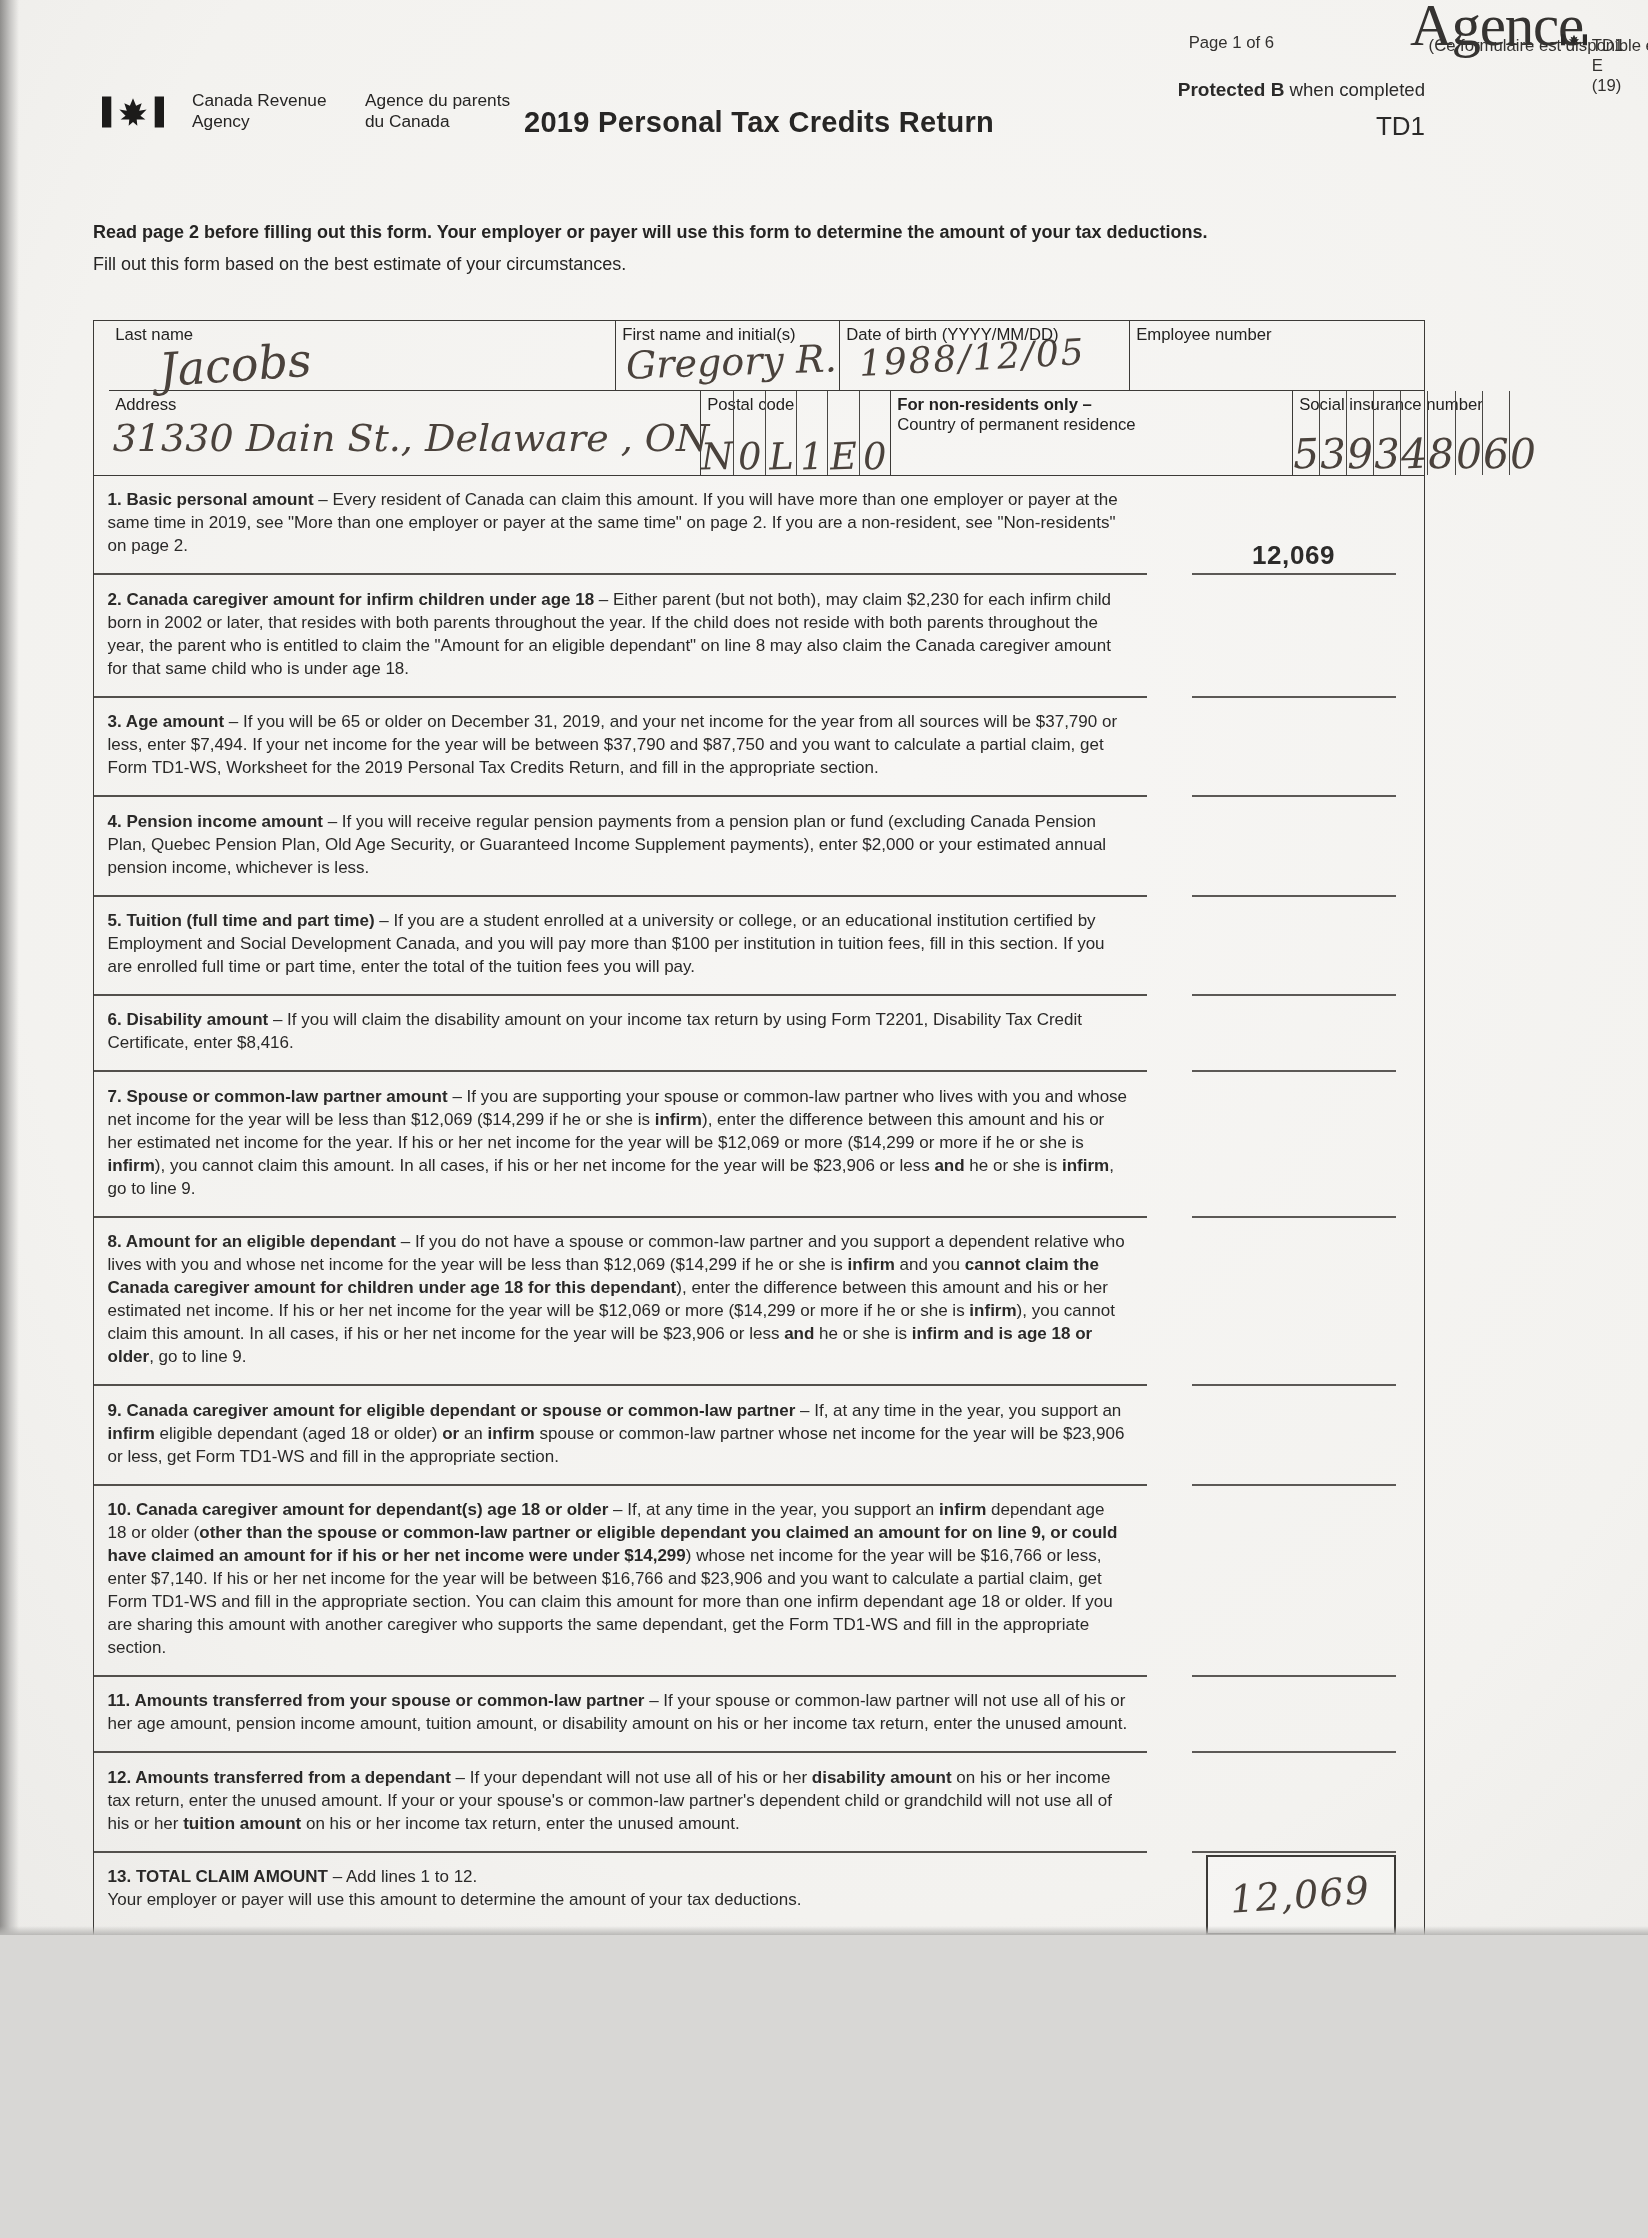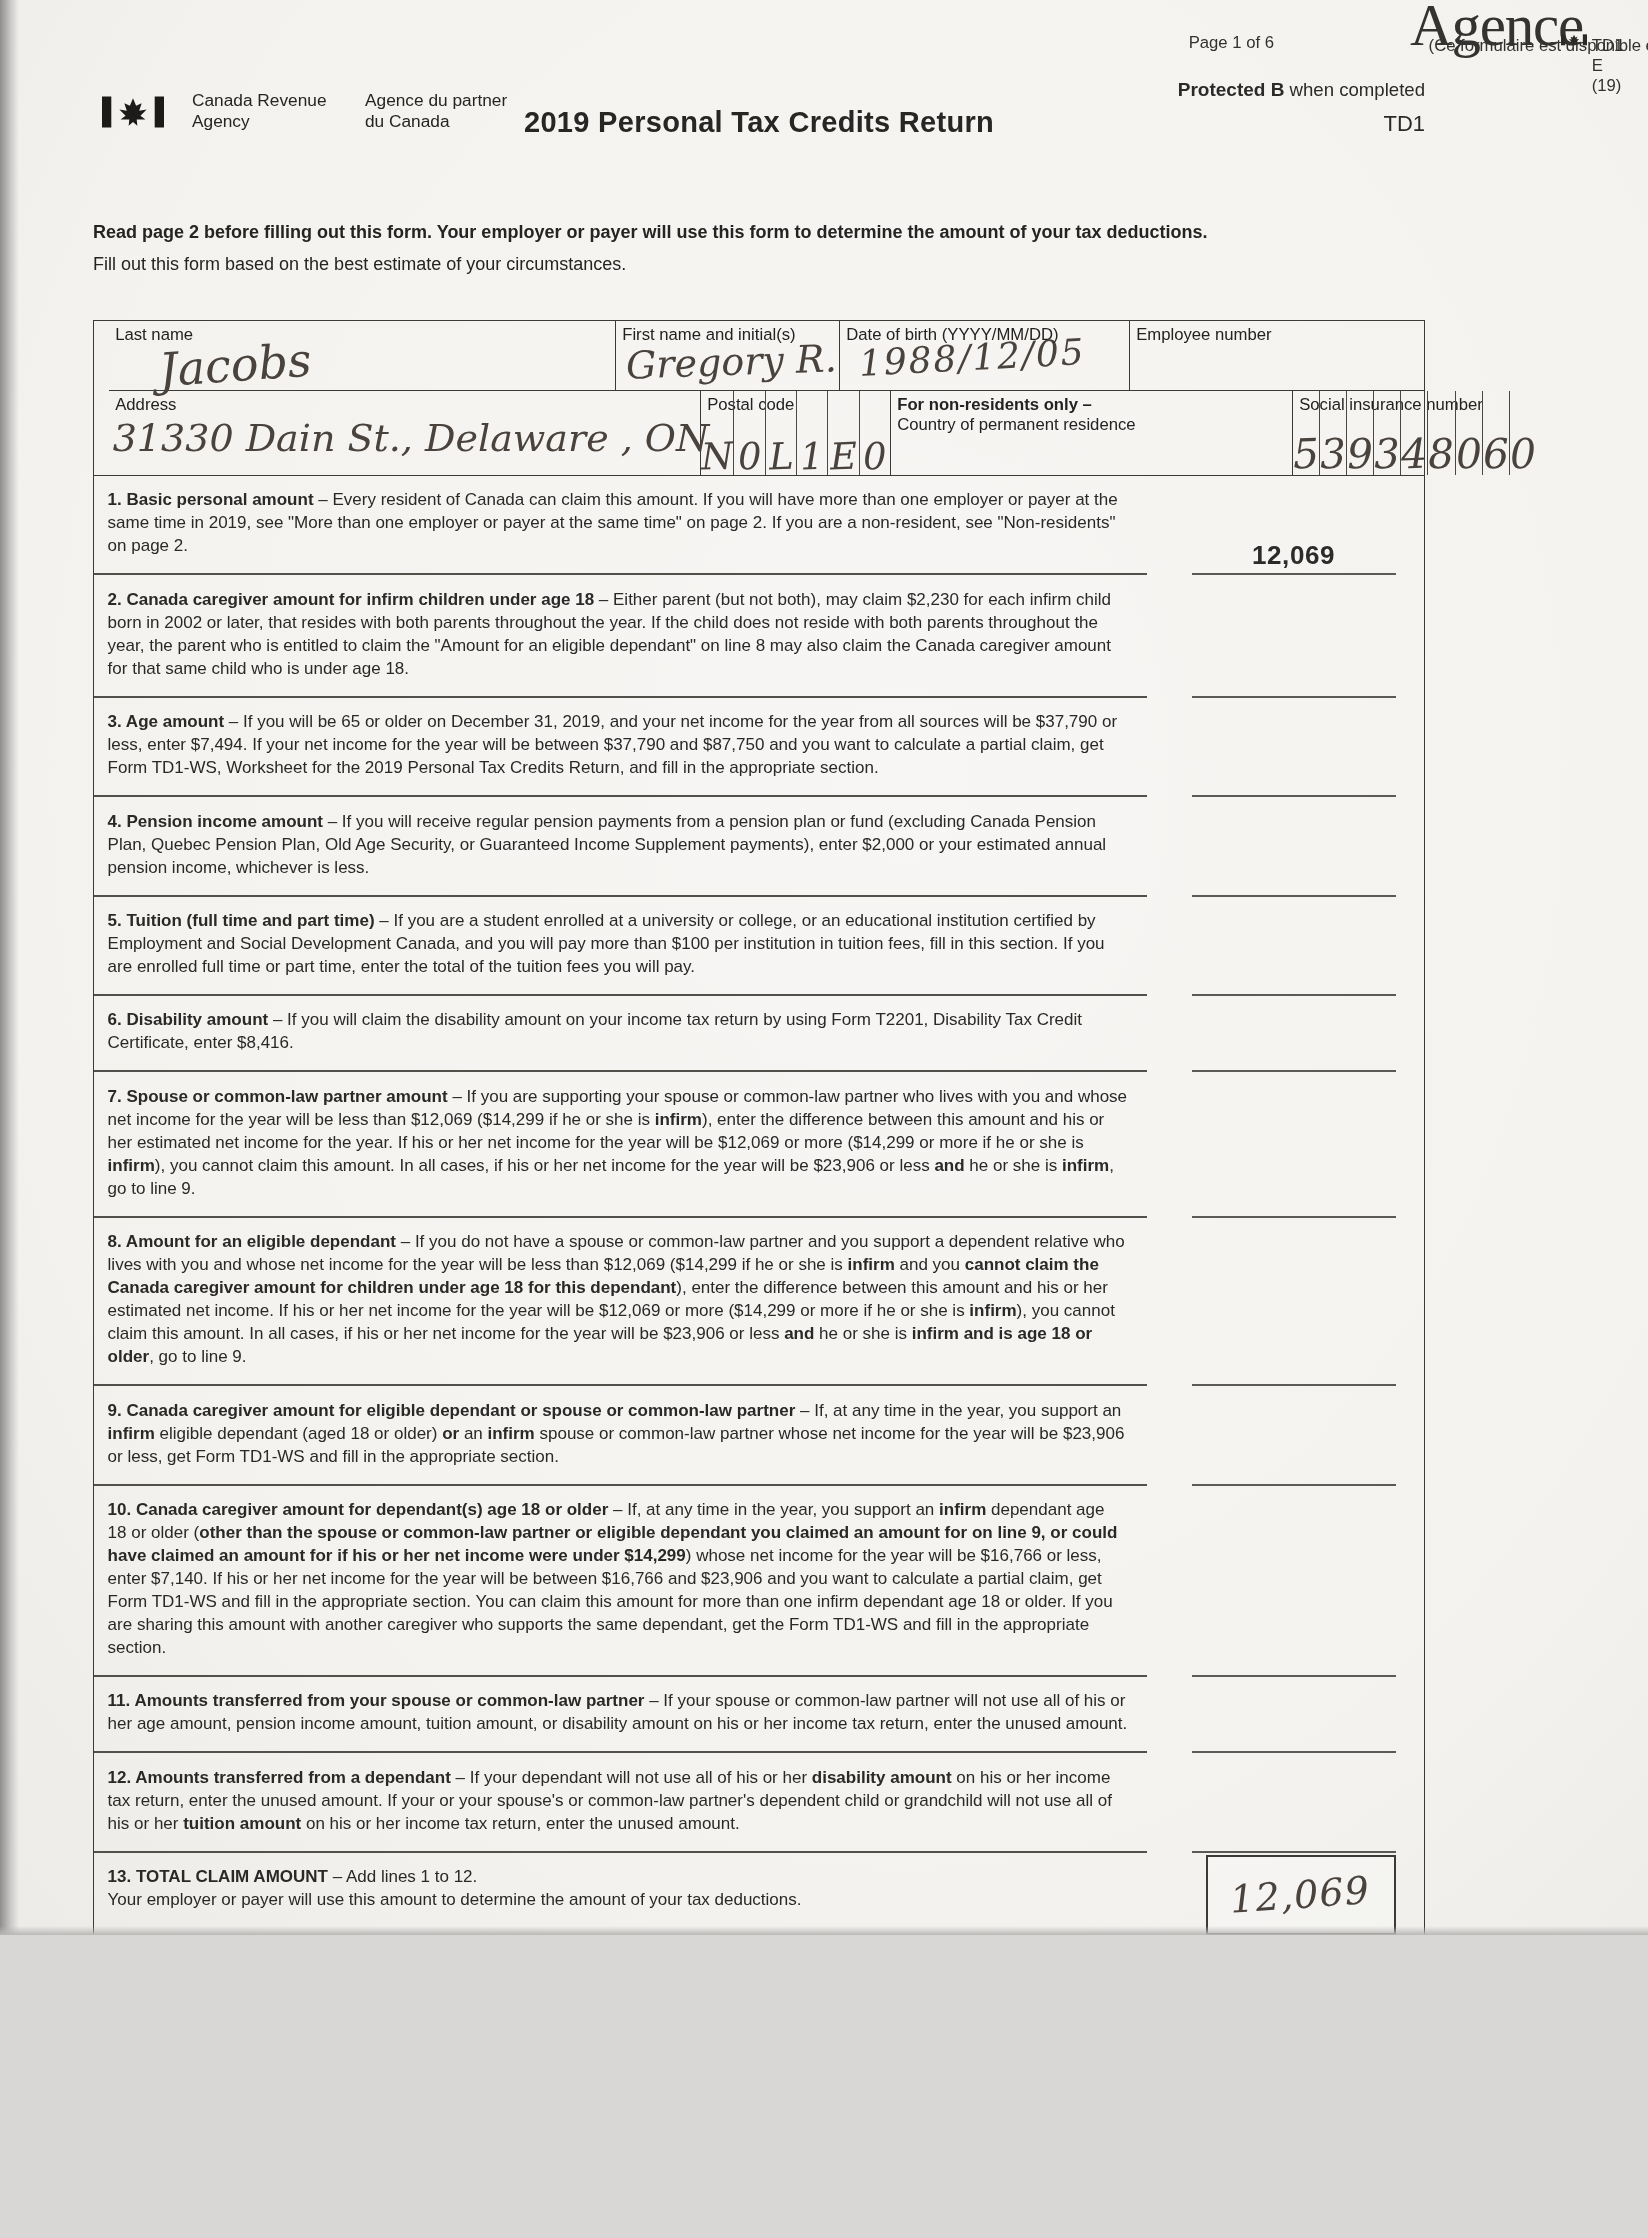--- a/index.html
+++ b/index.html
@@ -28,21 +28,21 @@
   .hdr-logo{position:absolute;left:8.7px;top:13.6px;}
   .hdr-names{position:absolute;left:99px;top:11px;font-size:17.3px;line-height:21px;color:#262524;}
   .hdr-names-fr{position:absolute;left:272px;top:11px;font-size:17.3px;line-height:21px;color:#262524;}
   .hdr-title{
     position:absolute;left:50%;top:27px;transform:translateX(-50%);
     font-size:29px;font-weight:bold;letter-spacing:0.3px;color:#272625;white-space:nowrap;
   }
   .hdr-right{position:absolute;right:0;top:0;text-align:right;}
   .protected{font-size:18.6px;color:#2b2a29;}
   .protected b{font-size:19px;}
-  .form-code{font-size:22px;margin-top:10px;color:#2b2a29;}
+  .form-code{font-size:26px;margin-top:10px;color:#2b2a29;}
   
   .instructions{margin-top:44px;font-size:18px;line-height:32px;color:#252423;}
   .instructions .l1{font-weight:bold;}
   
   .idgrid{margin-top:40px;border:1.9px solid #3c3a37;padding-left:15px;}
   .idrow{display:grid;}
   .idrow1{grid-template-columns:506px 224px 290px 1fr;height:69px;}
   .idrow2{grid-template-columns:591px 190px 402px 1fr;height:84px;border-top:1.9px solid #3c3a37;}
   .idcell{position:relative;border-left:1.9px solid #3c3a37;overflow:visible;}
   .idcell:first-child{border-left:none;}
@@ -109,21 +109,21 @@
           <rect x="0" y="0" width="15" height="50" fill="#1c1b1a"></rect>
           <rect x="85" y="0" width="15" height="50" fill="#1c1b1a"></rect>
           <path fill="#1c1b1a" d="M50 3 L55 15 L64 11 L60 23 L72 21 L62 31 L70 37 L56 37 L57 47 L50 41 L43 47 L44 37 L30 37 L38 31 L28 21 L40 23 L36 11 L45 15 Z"></path>
         </svg>
       </div>
       <div class="hdr-names">
         <div>Canada Revenue</div>
         <div>Agency</div>
       </div>
       <div class="hdr-names-fr">
-        <div>Agence du partner</div>
+        <div>Agence du parents</div>
         <div>du Canada</div>
       </div>
       <div class="hdr-title">2019 Personal Tax Credits Return</div>
       <div class="hdr-right">
         <div class="protected"><b>Protected B</b><span> when completed</span></div>
         <div class="form-code">TD1</div>
       </div>
     </div>
 
     <div class="instructions">

